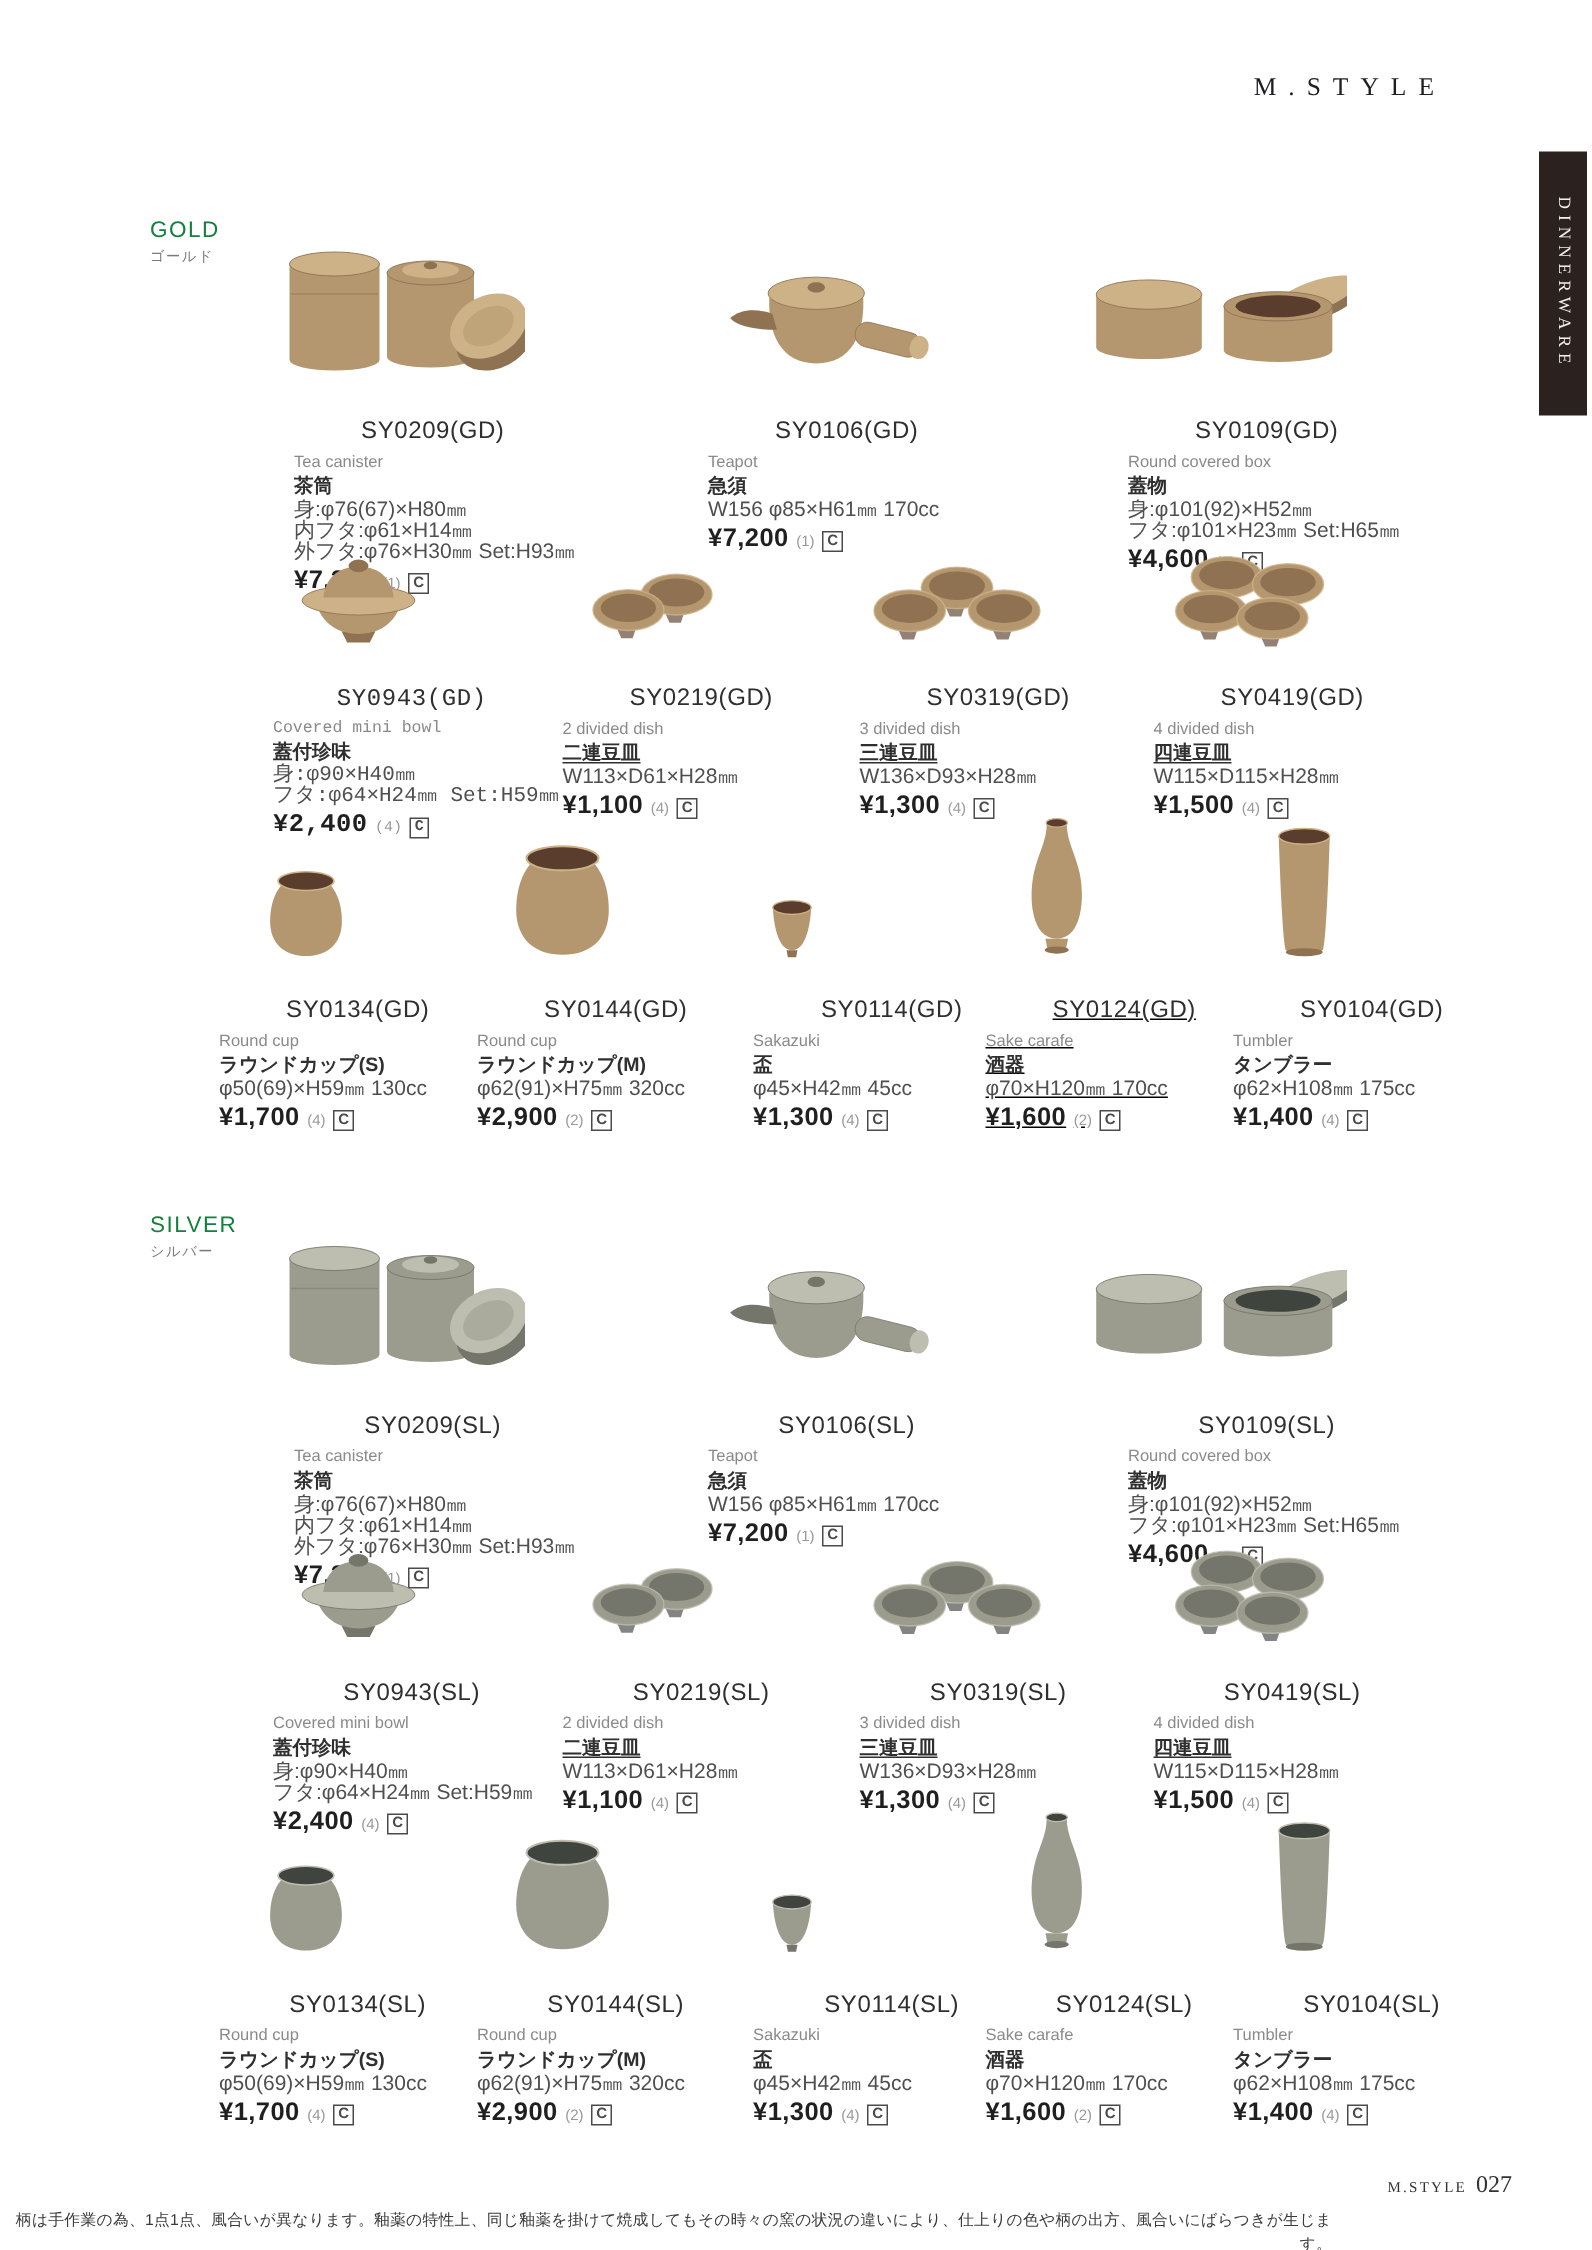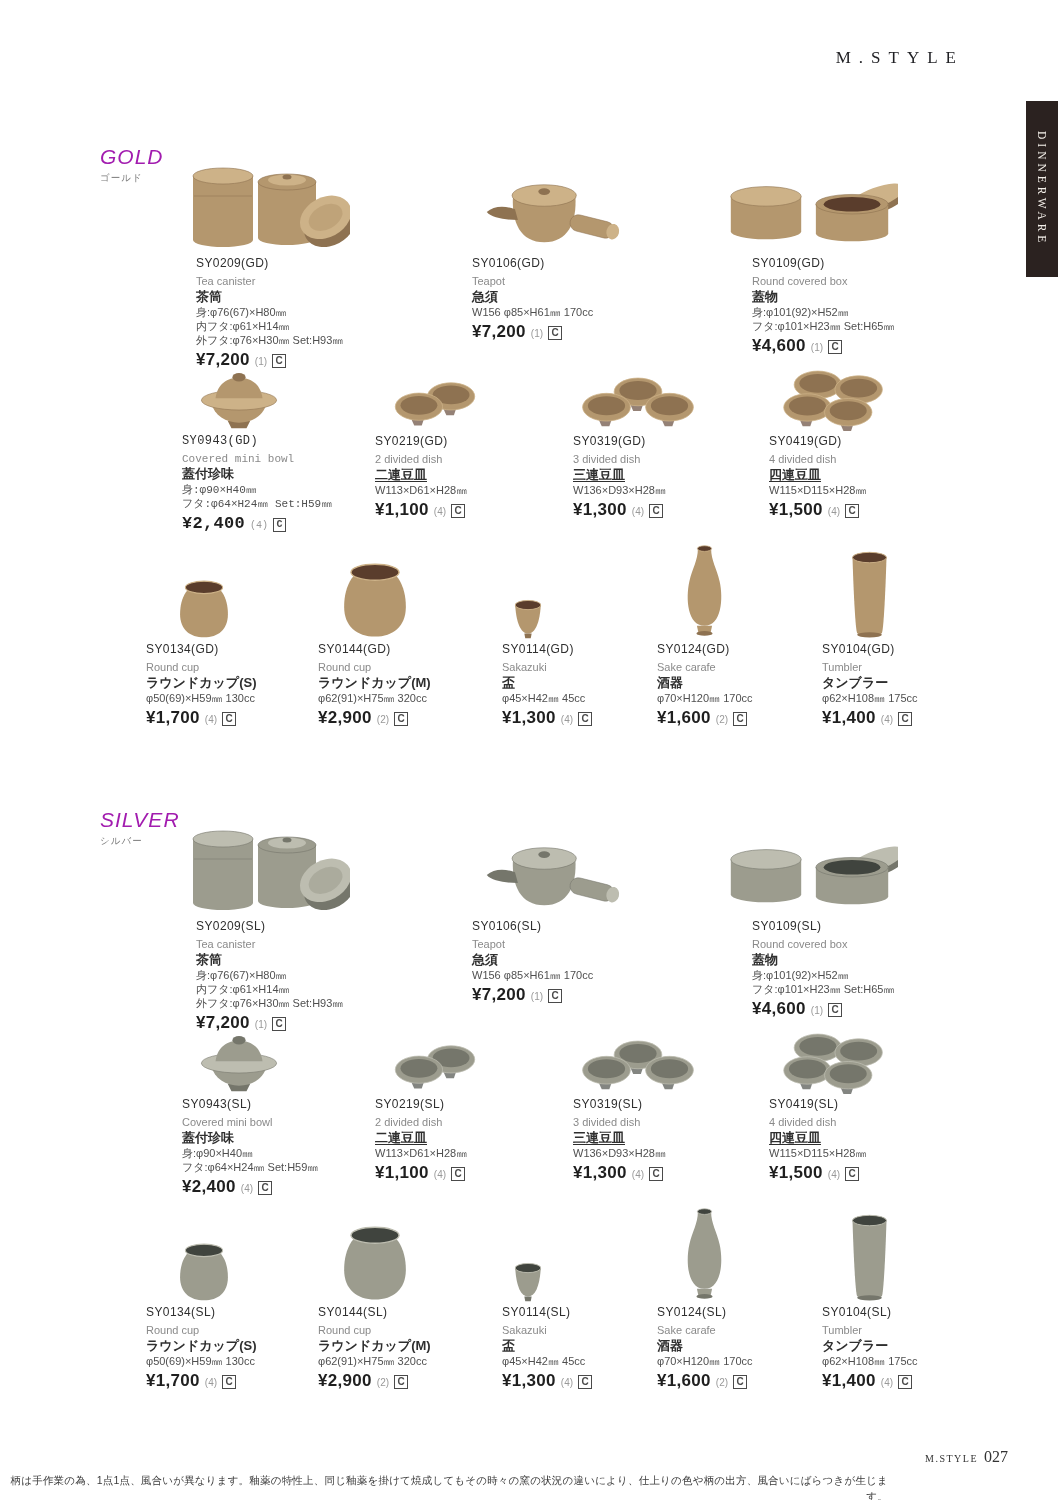--- a/index.html
+++ b/index.html
@@ -8,30 +8,30 @@
 
   .logo{position:absolute;top:48px;right:97px;font-family:"Liberation Serif","DejaVu Serif",serif;
         font-size:17px;letter-spacing:8px;color:#1f1f23;}
 
   .side-tab{position:absolute;left:1026px;top:101px;width:32px;height:176px;
         display:flex;align-items:center;justify-content:center;}
   .side-tab span{writing-mode:vertical-rl;font-family:"Liberation Serif","DejaVu Serif",serif;
         font-size:11.5px;letter-spacing:4px;color:#f3efe9;}
 
   .sec-label{position:absolute;}
-  .sec-en{font-size:21px;color:#a21caf;letter-spacing:1px;font-style:italic;}
+  .sec-en{font-size:15px;color:#15803d;letter-spacing:1px;}
   .sec-jp{font-size:9.5px;color:#7a7a7a;margin-top:3px;letter-spacing:1px;}
 
   .cell{position:absolute;width:185px;}
   .img-area{display:flex;align-items:flex-end;}
-  .code{font-size:12px;color:#2f2f2f;letter-spacing:0.4px;margin-top:2px;}
+  .code{font-size:16px;color:#2f2f2f;letter-spacing:0.4px;margin-top:25px;text-align:center;}
   .name-en{font-size:11px;color:#8a8a8a;margin-top:5px;line-height:13px;}
   .name-jp{font-size:13px;font-weight:bold;color:#2f2f2f;line-height:17px;}
   .name-jp.u{text-decoration:underline;text-underline-offset:2px;}
-  .spec{font-size:11px;color:#4f4f4f;line-height:14px;white-space:nowrap;}
+  .spec{font-size:14px;color:#4f4f4f;line-height:14px;white-space:nowrap;}
   .price-row{margin-top:3px;}
   .price{font-size:17px;font-weight:bold;color:#1f1f1f;letter-spacing:0.3px;}
   .lot{font-size:10px;color:#999;margin-left:5px;}
   .case-box{display:inline-block;border:1.3px solid #4a4a4a;color:#4a4a4a;font-size:10px;
         font-weight:bold;line-height:11px;padding:0 2.5px 1px 2.5px;margin-left:5px;vertical-align:1px;}
 
   .footer-notes{position:absolute;top:1472px;right:173px;text-align:right;
         font-size:10.5px;color:#3a3a3a;line-height:16px;letter-spacing:0.2px;}
   .page-num{position:absolute;top:1448px;left:925px;white-space:nowrap;}
   .pn-brand{font-family:"Liberation Serif","DejaVu Serif",serif;font-size:10px;letter-spacing:1.5px;color:#333;}
@@ -263,21 +263,21 @@
         </svg>
         </div>
         <div class="code">SY0114(GD)</div>
         <div class="name-en">Sakazuki</div>
         <div class="name-jp">盃</div>
         <div class="spec">φ45×H42㎜ 45cc</div>
         <div class="price-row">
           <span class="price">¥1,300</span><span class="lot">(4)</span><span class="case-box">C</span>
         </div>
     </div>
-    <div class="cell" style="left: 657px; top: 538px;">
+    <div class="cell" style="left: 657px; top: 538px; text-decoration: underline;">
         <div class="img-area" style="height:102px">
           <svg width="53" height="98" viewBox="0 0 56 104" preserveAspectRatio="none" style="margin-left:21px">
       <path d="M21,7 C21,20 15,28 12,42 C8,60 10,89 28,89 C46,89 48,60 44,42 C41,28 35,20 35,7 Z" fill="#b4976e"></path>
       <path d="M20,89 l16,0 l-1.5,7 l-13,0 Z" fill="#b4976e"></path>
       <ellipse cx="28" cy="97" rx="8.5" ry="2.5" fill="#8e7251"></ellipse>
       <ellipse cx="28" cy="7" rx="7.5" ry="3" fill="#5a3d2c"></ellipse>
       <ellipse cx="28" cy="7" rx="7.5" ry="3" fill="none" stroke="#cdb288" stroke-width="0.8"></ellipse>
         </svg>
         </div>
         <div class="code">SY0124(GD)</div>

